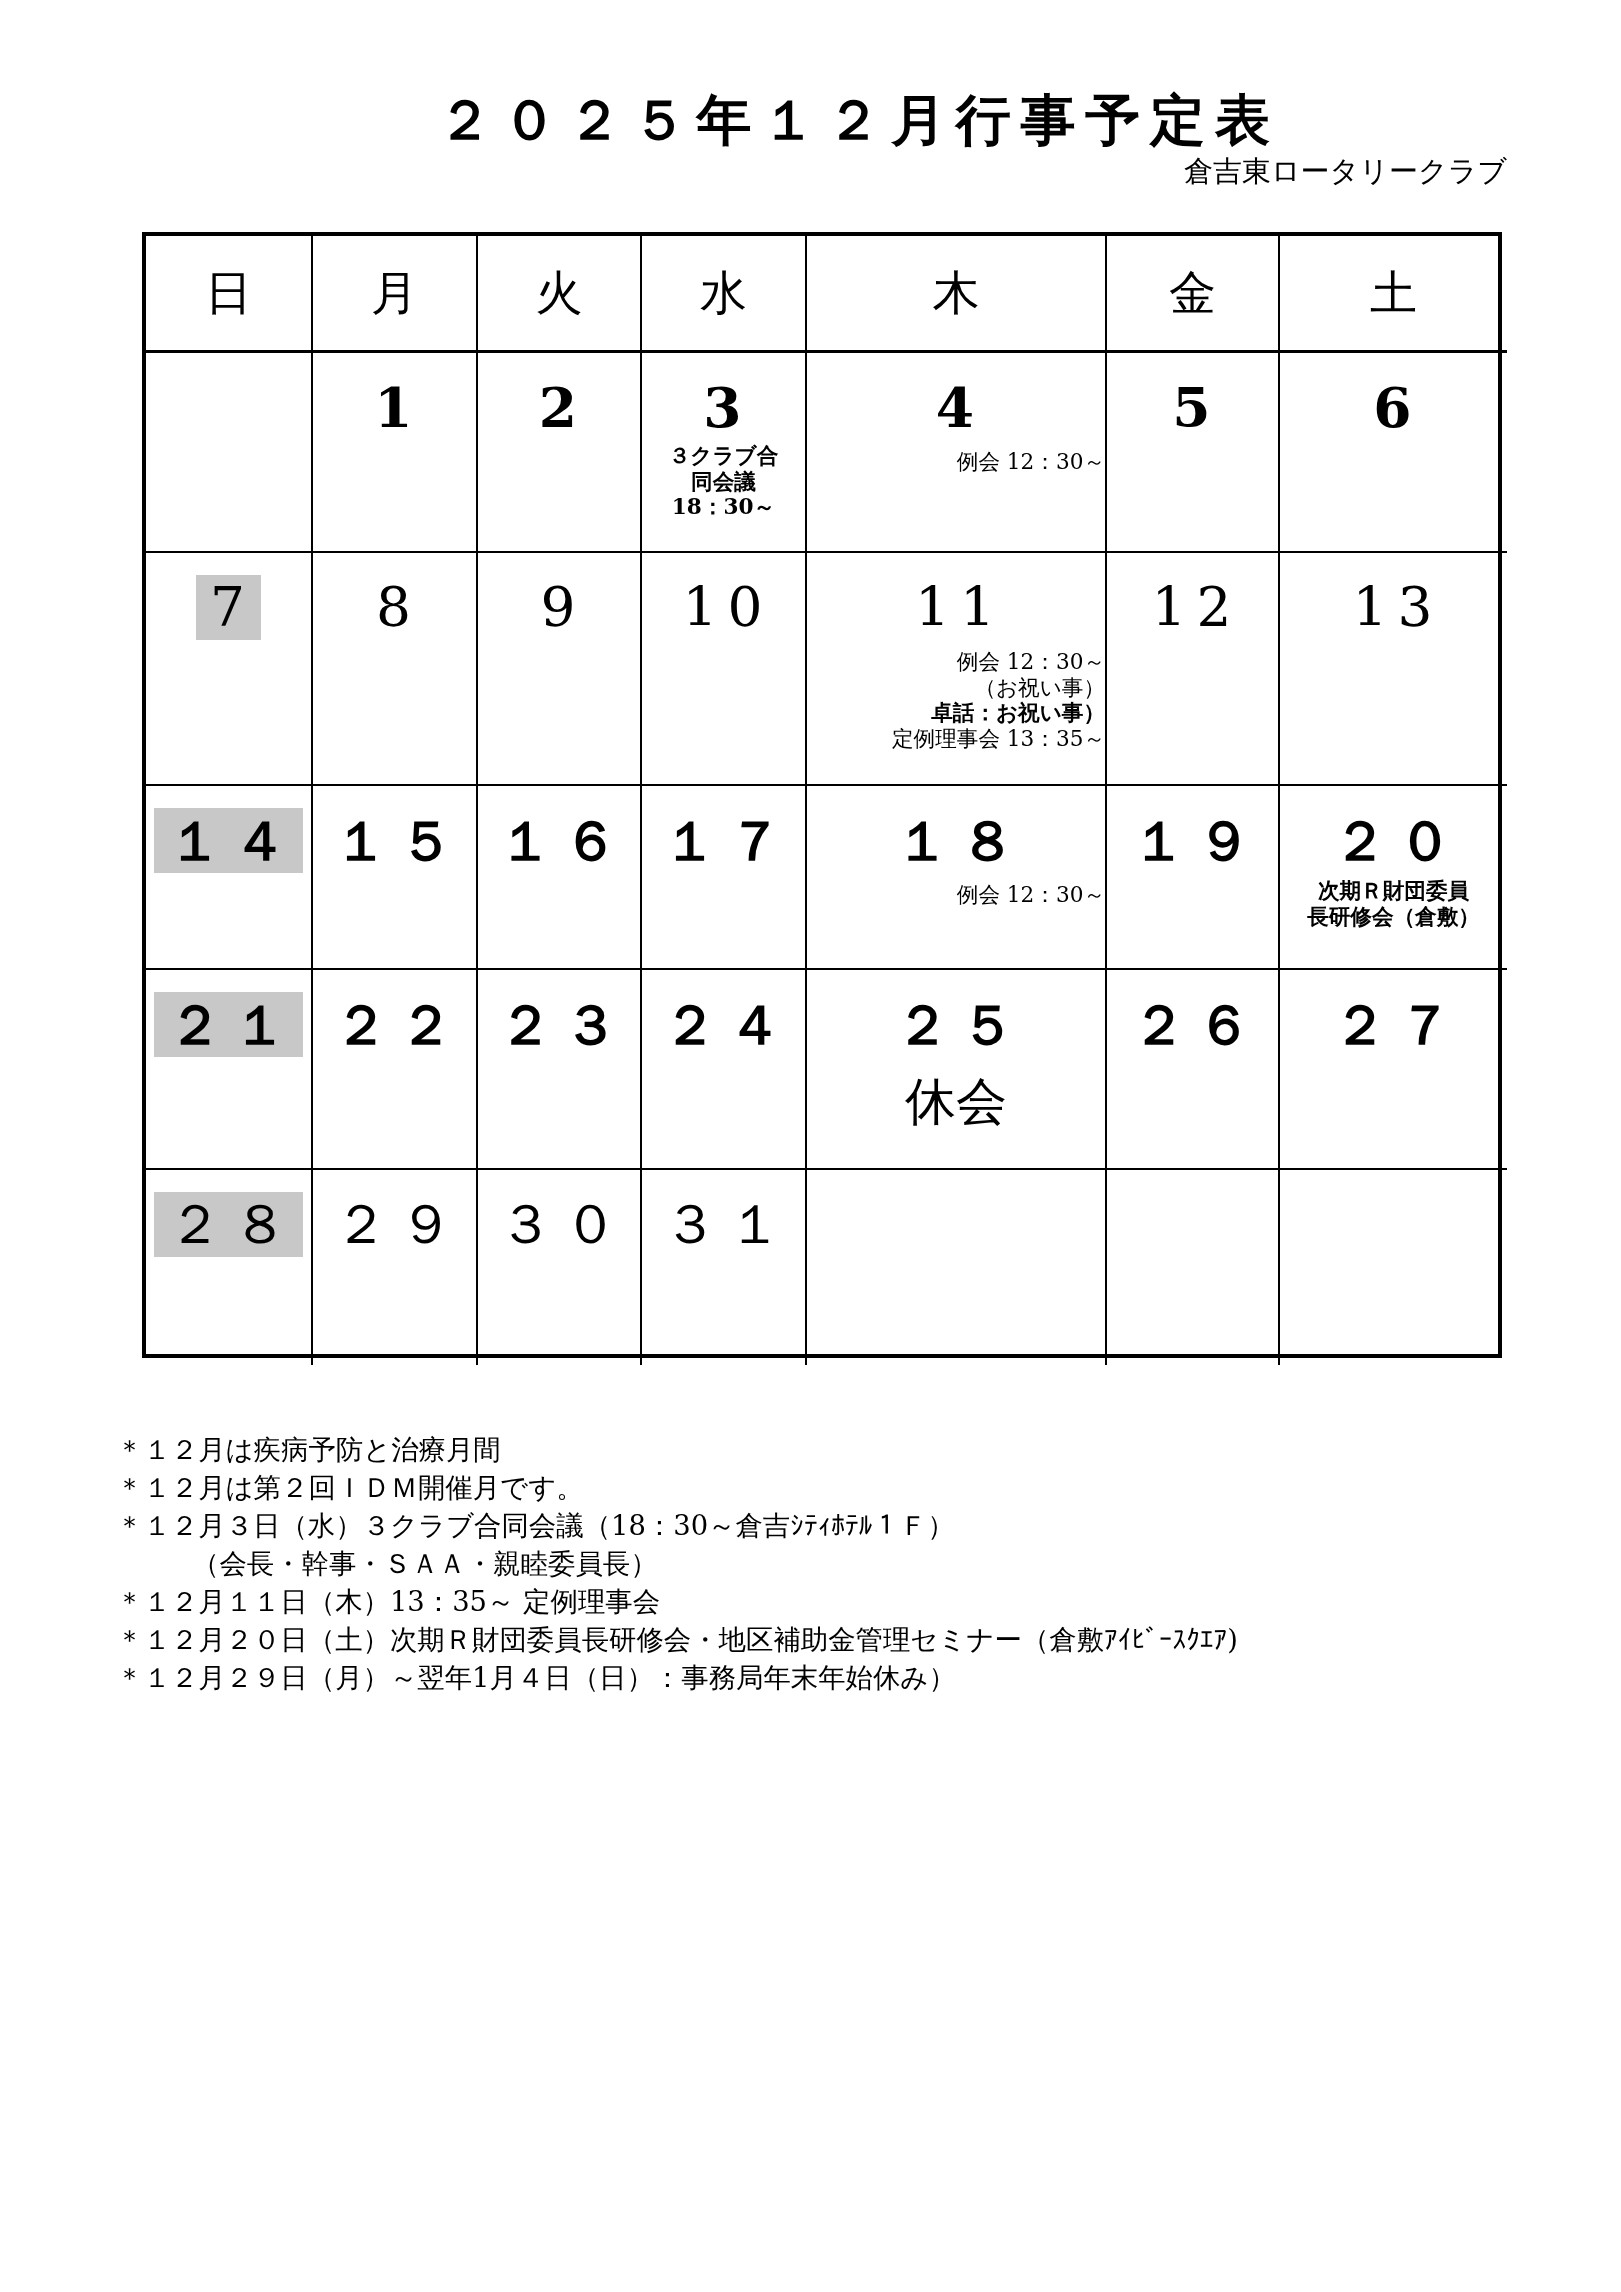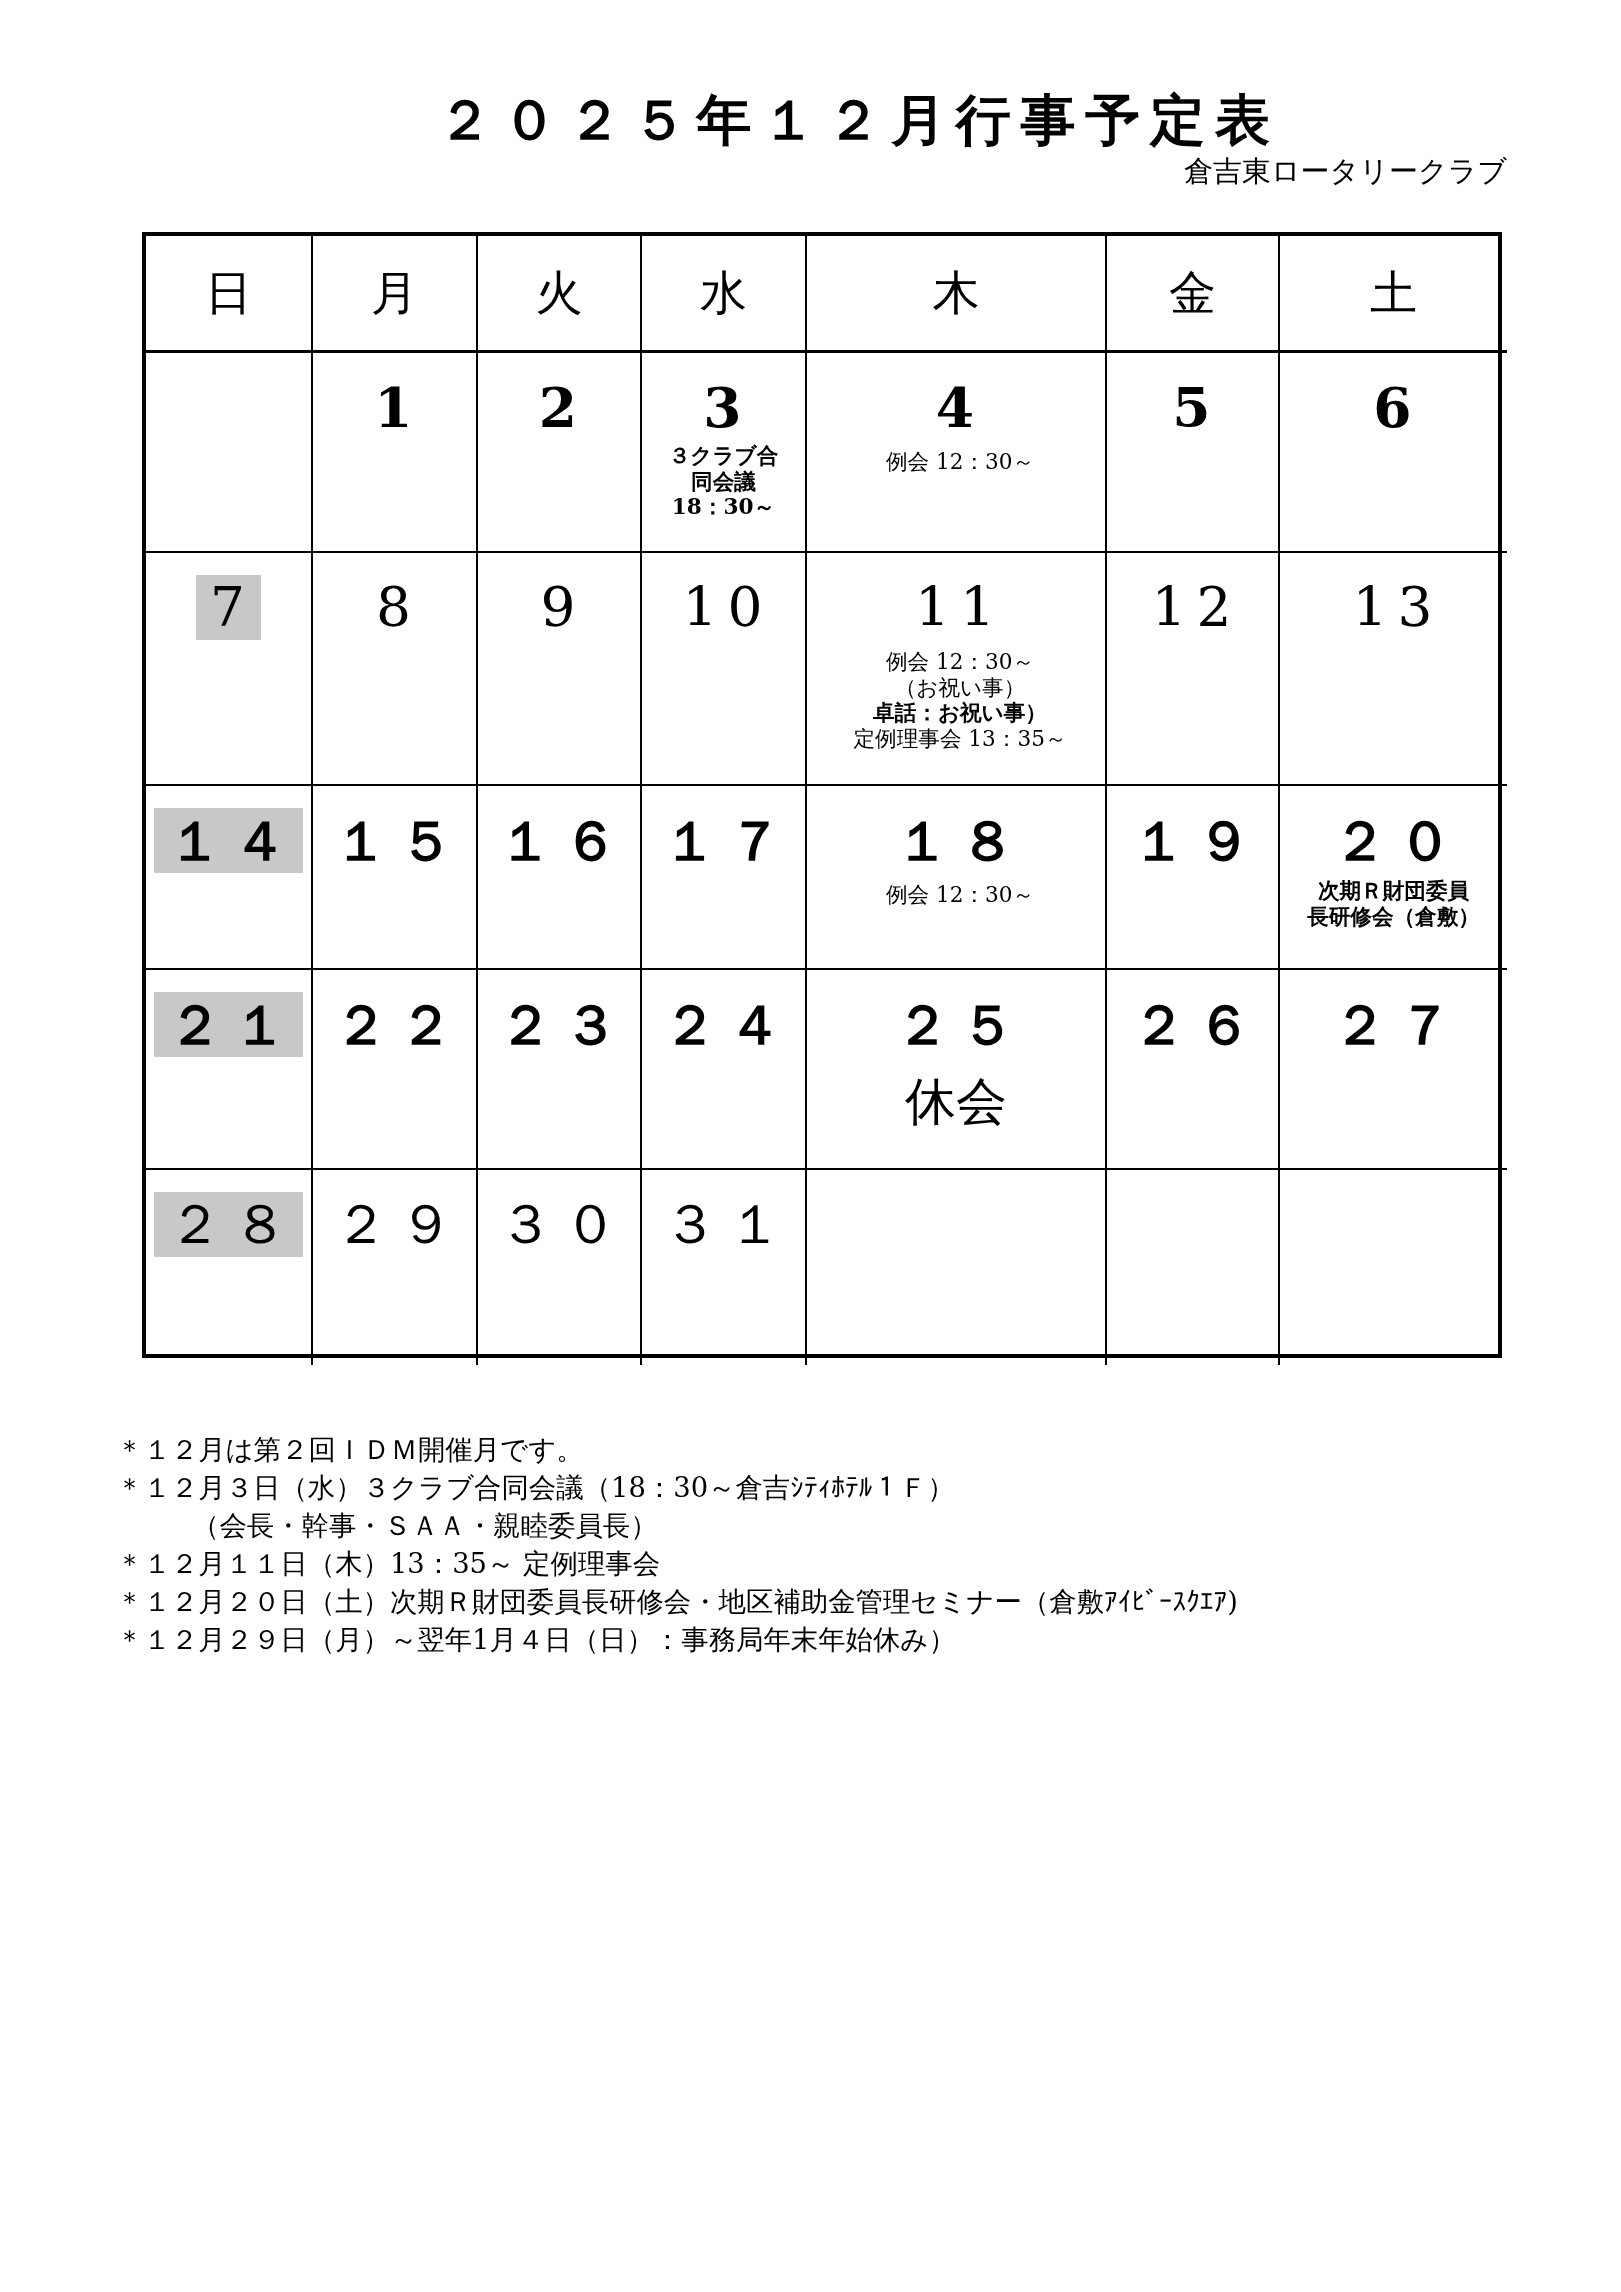--- a/index.html
+++ b/index.html
@@ -21,21 +21,21 @@
   .cal thead th { height:114px; vertical-align:middle; font-weight:normal;
                   font-family:"DejaVu Sans","Liberation Sans",sans-serif; font-size:47px; }
   .cal thead tr th { border-bottom:3.9px solid #000; }
   .r1 td { height:198px; } .r2 td { height:231px; } .r3 td { height:182px; }
   .r4 td { height:198px;border-radius:7px; } .r5 td { height:195px; }
   .day { display:inline-block; font-size:55px; font-weight:bold; line-height:65px;
          margin-top:21.6px; letter-spacing:9.8px; padding:0 5.9px 0 13.7px; }
   .day.sun { background:#c8c8c8; }
   .day.light { font-weight:normal; }
   .ev { font-size:21.6px; line-height:25.5px; margin-top:13.7px; }
-  .ev.left { text-align:center; padding-left:8px; }
+  .ev.left { text-align:right; padding-left:8px; }
   .ev.bold, .ev .b { font-weight:bold; }
   .ev-line { display:block; white-space:nowrap; }
   .ev-big { font-size:51px; line-height:59px; margin-top:15px; font-family:"DejaVu Sans","Liberation Sans",sans-serif; }
   .notes { position:absolute; left:116px; top:1431px; font-size:27.4px; line-height:38px;
            font-family:"DejaVu Serif","Liberation Serif",serif; }
   .notes .n { white-space:nowrap; }
   .notes .indent { padding-left:76px; }
 </style>
 </head>
 <body>
@@ -148,20 +148,21 @@
         <td><span class="day light">３１</span></td>
         <td></td>
         <td></td>
         <td></td>
       </tr>
     </tbody>
   </table>
 </div>
 
 <div class="notes">
+  <div class="n">＊１２月は疾病予防と治療月間</div>
   <div class="n">＊１２月は第２回ＩＤＭ開催月です。</div>
   <div class="n">＊１２月３日（水）３クラブ合同会議（18：30～倉吉ｼﾃｨﾎﾃﾙ１Ｆ）</div>
   <div class="n indent">（会長・幹事・ＳＡＡ・親睦委員長）</div>
   <div class="n">＊１２月１１日（木）13：35～ 定例理事会</div>
   <div class="n">＊１２月２０日（土）次期Ｒ財団委員長研修会・地区補助金管理セミナー（倉敷ｱｲﾋﾞｰｽｸｴｱ)</div>
   <div class="n">＊１２月２９日（月）～翌年1月４日（日）：事務局年末年始休み）</div>
 </div>
 
 
 </body></html>

